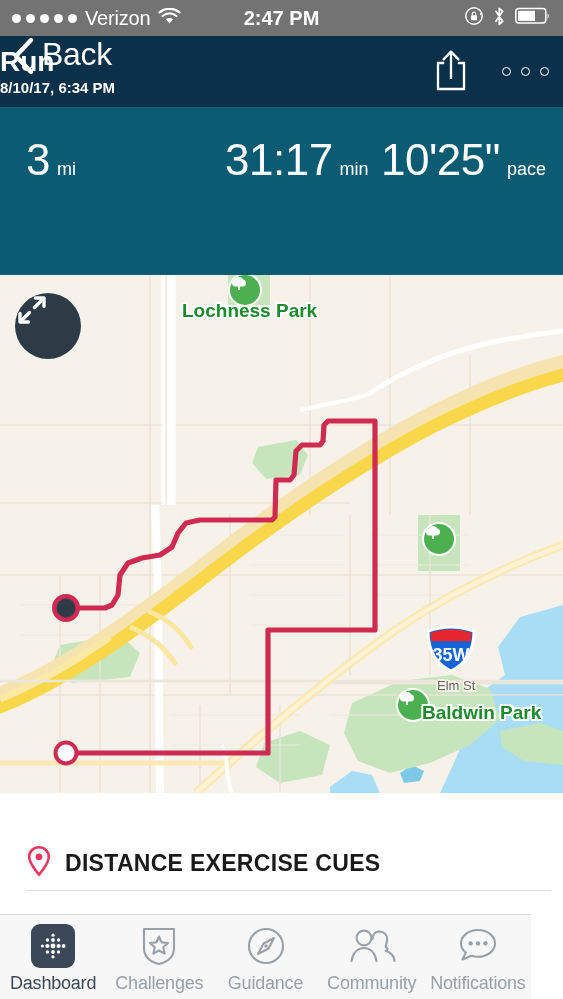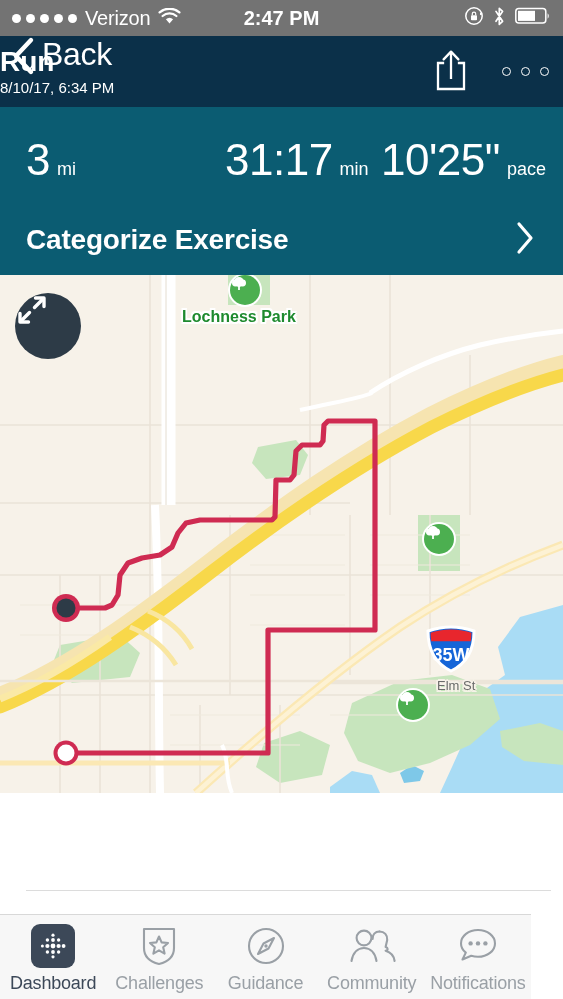--- a/index.html
+++ b/index.html
@@ -38,21 +38,21 @@
     position:absolute; left:10px; top:0; height:71px;
     display:flex; gap:6px; cursor:pointer;
   }
   .back-label { font-size:32px; font-weight:300; letter-spacing:-0.3px; }
   .nav-title-wrap {
     position:absolute; left:0; right:0; top:0; height:71px;
     display:flex; flex-direction:column; align-items:flex-start; justify-content:center;
     pointer-events:none;
   }
   .nav-title { font-size:28px; font-weight:bold; line-height:1.05; }
-  .nav-sub { font-size:15px; font-weight:normal; margin-top:3px; }
+  .nav-sub { font-size:15px; font-weight:bold; margin-top:3px; }
   .nav-actions { position:absolute; right:14px; top:0; height:71px; display:flex; align-items:center; gap:34px; }
   .ellipsis { display:flex; gap:10px; align-items:center; }
   .ellipsis i { width:9px; height:9px; border-radius:50%; border:1.6px solid #fff; display:block; }
 
   
   .stats {
     position:absolute; left:0; top:107px; width:563px; height:168px;
     background:#0b5c72; color:#fff;
   }
   .stat-row { position:absolute; left:0; top:0; width:563px; height:92px; }
@@ -77,24 +77,23 @@
   }
   .map svg { position:absolute; left:0; top:0; }
   .expand-btn {
     position:absolute; left:15px; top:18px; width:66px; height:66px;
     border-radius:50%; background:#2d3b47;
     display:flex; align-items:center; justify-content:center;
     cursor:pointer; z-index:5;
   }
   .map-lbl { position:absolute; white-space:nowrap; pointer-events:none; }
   .park-lbl {
-    color:#1e8a2e; font-size:16px; font-weight:bold;
+    color:#1e8a2e; font-size:19px; font-weight:bold;
     text-shadow: -1.6px -1.6px 0 #fff, 1.6px -1.6px 0 #fff, -1.6px 1.6px 0 #fff, 1.6px 1.6px 0 #fff,
                  0 -1.8px 0 #fff, 0 1.8px 0 #fff, -1.8px 0 0 #fff, 1.8px 0 0 #fff;
-    margin-top: 8px;
   }
   .road-lbl {
     color:#6b6b6b; font-size:13px;
     text-shadow: -1.5px -1.5px 0 #f7f2e9, 1.5px -1.5px 0 #f7f2e9, -1.5px 1.5px 0 #f7f2e9, 1.5px 1.5px 0 #f7f2e9,
                  0 -1.6px 0 #f7f2e9, 0 1.6px 0 #f7f2e9, -1.6px 0 0 #f7f2e9, 1.6px 0 0 #f7f2e9;
   }
   .park-pin {
     position:absolute; width:30px; height:30px; border-radius:50%;
     background:#4caf50; display:flex; align-items:center; justify-content:center;
     box-shadow:0 0 0 2px #fff;
@@ -215,28 +214,20 @@
         <span class="unit">mi</span>
       </div>
       <div class="stat" id="stat-1">
         <span class="val">31:17</span>
         <span class="unit">min</span>
       </div>
       <div class="stat" id="stat-2">
         <span class="val">10'25"</span>
         <span class="unit">pace</span>
       </div>
-    </div>
-    <div class="categorize">
-      <span class="categorize-label">Categorize Exercise</span>
-      <span class="chev-right">
-        <svg width="20" height="34" viewBox="0 0 20 34">
-          <path d="M4 3 L16 17 L4 31" fill="none" stroke="#fff" stroke-width="3.2" stroke-linecap="round" stroke-linejoin="round"></path>
-        </svg>
-      </span>
     </div>
   </div>
 
   <div class="map">
     <svg width="563" height="518" viewBox="0 0 563 518">
 
       <rect x="0" y="0" width="563" height="518" fill="#f7f2e9"></rect>
 
       <path d="M563 330 L520 342 L498 372 L505 400 L480 418 L470 452 L492 470
                L520 492 L563 500 Z" fill="#a9dcf5"></path>
@@ -396,26 +387,37 @@
     <div class="shield" style="left:424px; top:350px;">
       <svg width="54" height="48" viewBox="0 0 54 48">
         <path d="M27 2 C18 2 10 4 4 6 C4 24 10 38 27 46 C44 38 50 24 50 6 C44 4 36 2 27 2 Z" fill="#1565d8" stroke="#fff" stroke-width="3"></path>
         <path d="M27 4.5 C19 4.5 12 6 6.6 7.8 C6.6 10.8 6.8 13.6 7.2 16.2 L46.8 16.2
                  C47.2 13.6 47.4 10.8 47.4 7.8 C42 6 35 4.5 27 4.5 Z" fill="#e8262d"></path>
         <text x="27" y="36" font-family="'Liberation Sans', sans-serif" font-size="18" font-weight="bold" fill="#fff" text-anchor="middle">35W</text>
       </svg>
     </div>
 
     <div class="map-lbl park-lbl" style="left:182px; top:25px;">Lochness Park</div>
+    <div class="map-lbl park-lbl" style="left:422px; top:427px;">Baldwin Park</div>
 
     <div class="map-lbl road-lbl" style="left:437px; top:403px;">Elm St</div>
 
   </div>
 
   <div class="cues">
+    <div class="cues-head">
+      <span>
+        <svg width="26" height="32" viewBox="0 0 26 32">
+          <path d="M13 2.2 C7.6 2.2 3.2 6.5 3.2 11.8 C3.2 18.8 13 29.6 13 29.6
+                   C13 29.6 22.8 18.8 22.8 11.8 C22.8 6.5 18.4 2.2 13 2.2 Z" fill="none" stroke="#e8375f" stroke-width="2.6"></path>
+          <circle cx="13" cy="11.8" r="3.4" fill="#e8375f"></circle>
+        </svg>
+      </span>
+      <span class="cues-title">DISTANCE EXERCISE CUES</span>
+    </div>
     <div class="cues-rule"></div>
   </div>
 
   <div class="tabbar">
 
     <div class="tab active">
       <span class="tab-ico">
         <span class="fitbit-tile">
           <svg width="30" height="30" viewBox="0 0 30 30">
             <g fill="#fff">

